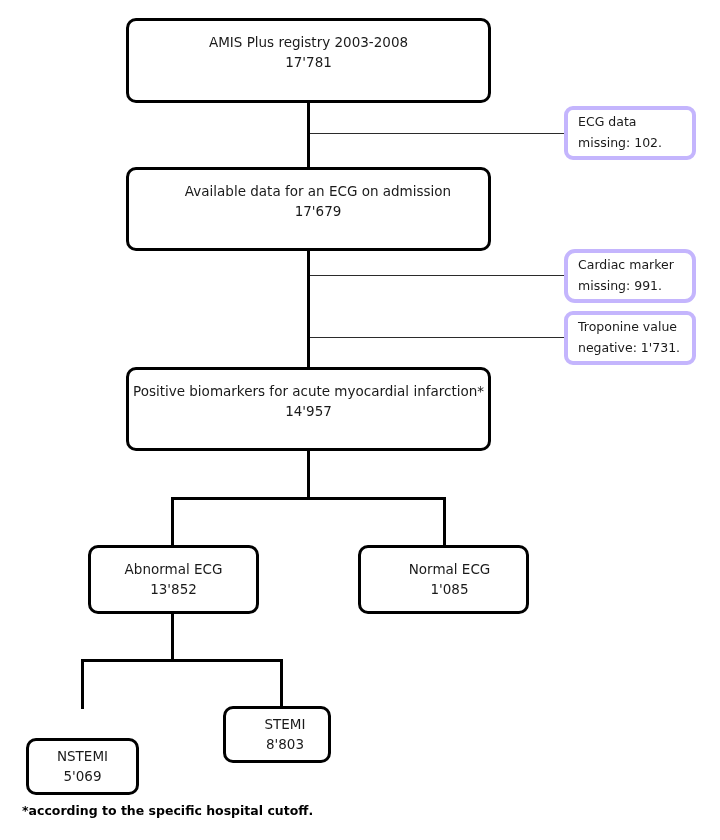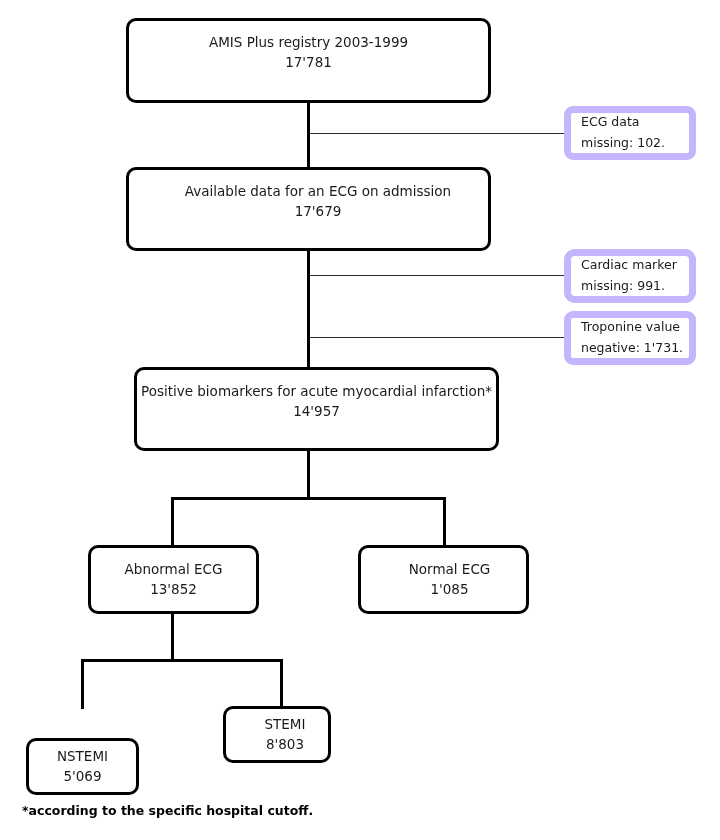--- a/index.html
+++ b/index.html
@@ -37,21 +37,21 @@
 
   
   .node.stage { padding-top: 12px; }
   
   .node.leaf { justify-content: center; }
 
   
   .note {
     position: absolute;
     box-sizing: border-box;
-    border: 7px solid #c4b5fd;
+    border: 4px solid #c4b5fd;
     border-radius: 9px;
     background: #ffffff;
     display: flex;
     flex-direction: column;
     justify-content: center;
     padding-left: 10px;
     color: #1a1a1a;
     font-size: 12.5px;
     line-height: 1.65;
     z-index: 3;
@@ -95,30 +95,30 @@
   <div class="conn thick-h" style="left:171px; top:497px; width:275px;"></div>
   <div class="conn thick-v" style="left:171px; top:497px; height:50px;"></div>
   <div class="conn thick-v" style="left:443px; top:497px; height:50px;"></div>
 
   <div class="conn thick-v" style="left:171px; top:612px; height:50px;"></div>
   <div class="conn thick-h" style="left:81px; top:659px; width:202px;"></div>
   <div class="conn thick-v" style="left:81px; top:659px; height:50px;"></div>
   <div class="conn thick-v" style="left:280px; top:659px; height:50px;"></div>
 
   <div class="node stage" style="left:126px; top:18px; width:365px; height:85px;">
-    <div class="l1">AMIS Plus registry 2003-1999</div>
+    <div class="l1">AMIS Plus registry 2003-2008</div>
     <div class="l2">17'781</div>
   </div>
 
   <div class="node stage" style="left:126px; top:167px; width:365px; height:84px;padding-left:19px;">
     <div class="l1">Available data for an ECG on admission</div>
     <div class="l2">17'679</div>
   </div>
 
-  <div class="node stage" style="left:126px; top:367px; width:365px; height:84px;margin-left:8px;">
+  <div class="node stage" style="left:126px; top:367px; width:365px; height:84px;">
     <div class="l1">Positive biomarkers for acute myocardial infarction*</div>
     <div class="l2">14'957</div>
   </div>
 
   <div class="node leaf" style="left:88px; top:545px; width:171px; height:69px;">
     <div class="l1">Abnormal ECG</div>
     <div class="l2">13'852</div>
   </div>
 
   <div class="node leaf" style="left:358px; top:545px; width:171px; height:69px;padding-left:12px;">

